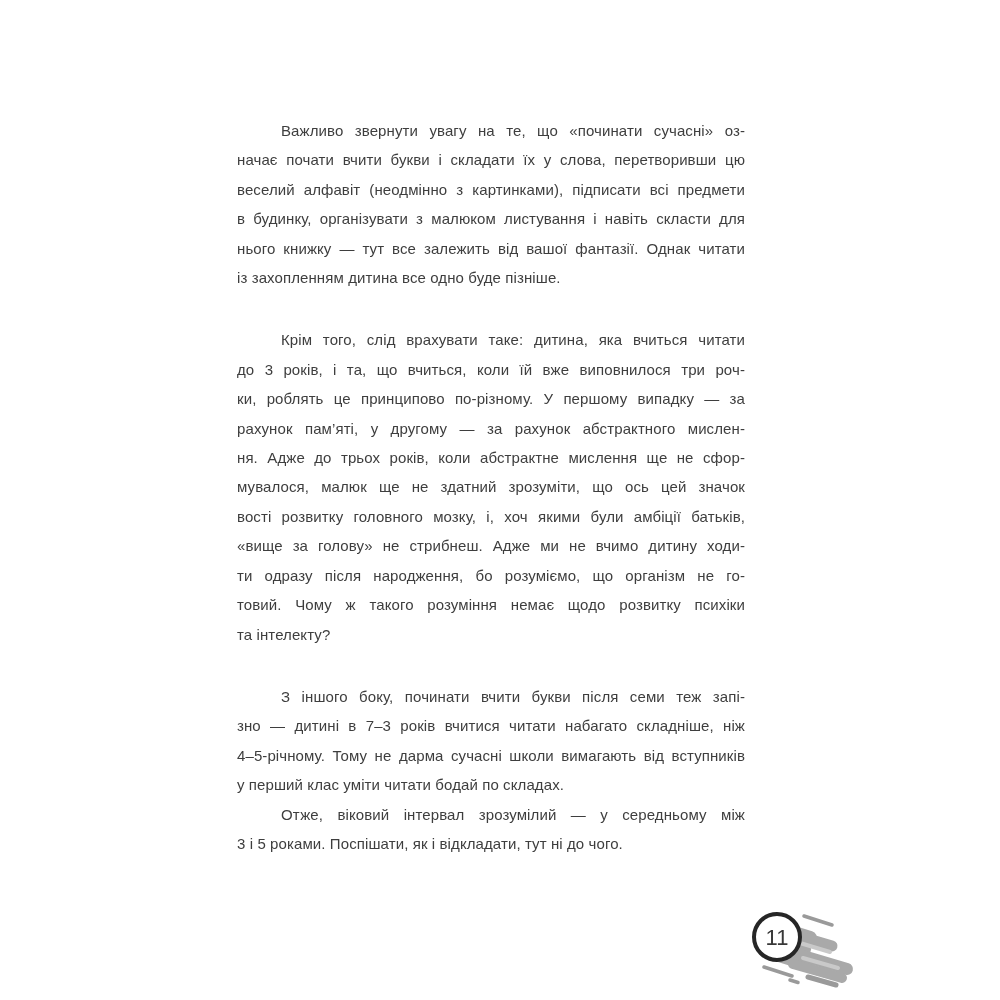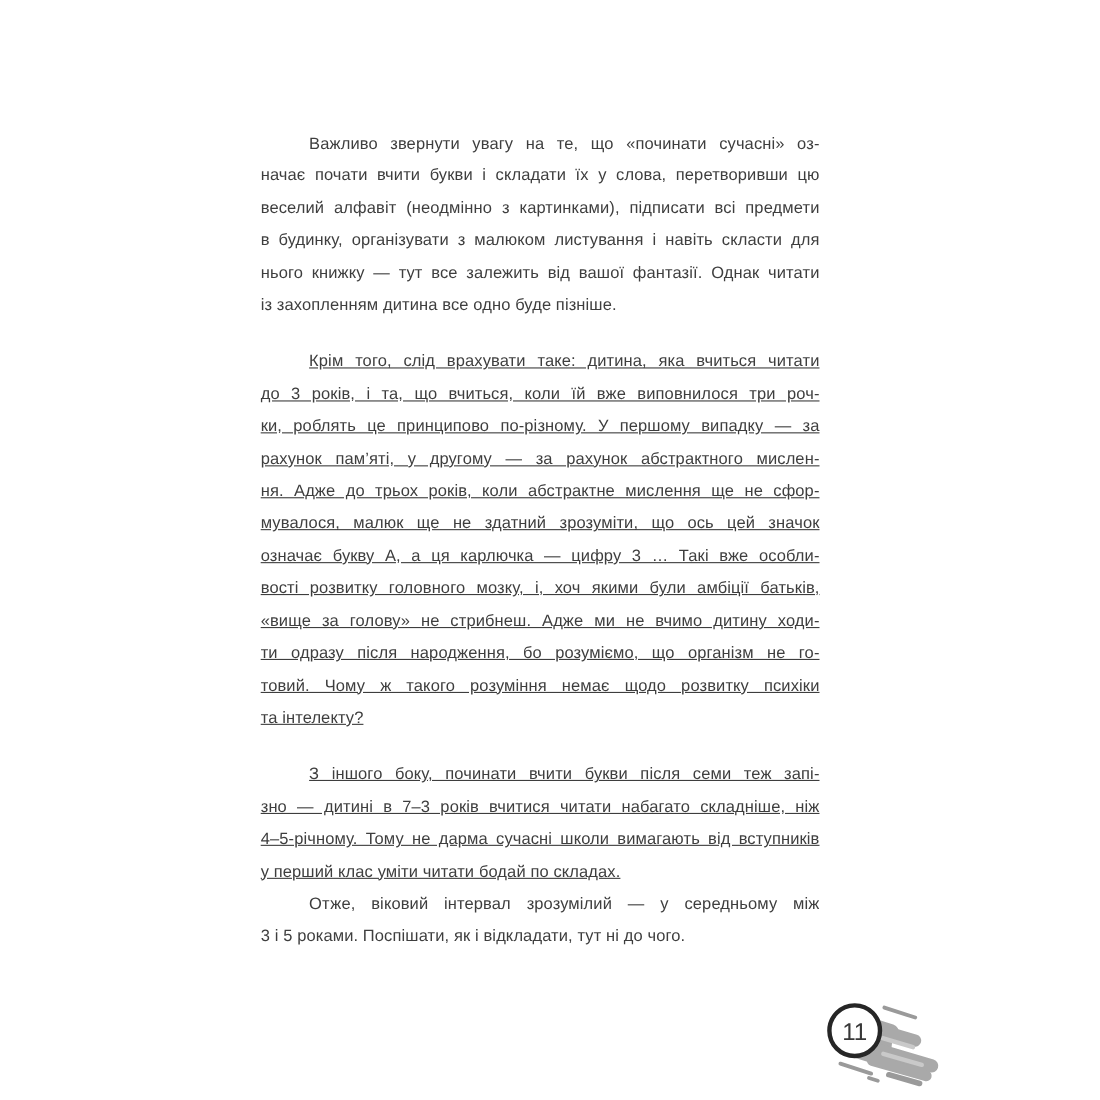--- a/index.html
+++ b/index.html
@@ -24,21 +24,21 @@
   }
   .text-block {
     position: absolute;
     left: 237px; top: 116px;
     width: 508px;
     font-size: 15px;
     line-height: 29.4px;
     color: var(--text);
     letter-spacing: 0.1px;
   }
-  .paragraph.gap { margin-top: 22px; text-decoration: underline; }
+  .paragraph.gap { margin-top: 33px; }
   .line {
     text-align: justify;
     text-align-last: justify;
     white-space: normal;
   }
   .line.indent { padding-left: 44px; }
   .line.end { text-align-last: left; }
   .page-number-ornament {
     position: absolute;
     left: 748px; top: 906px;
@@ -66,21 +66,20 @@
         <div class="line">нього книжку — тут все залежить від вашої фантазії. Однак читати</div>
         <div class="line end">із захопленням дитина все одно буде пізніше.</div>
       </div>
       <div class="paragraph gap">
         <div class="line indent">Крім того, слід врахувати таке: дитина, яка вчиться читати</div>
         <div class="line">до 3 років, і та, що вчиться, коли їй вже виповнилося три роч-</div>
         <div class="line">ки, роблять це принципово по-різному. У першому випадку — за</div>
         <div class="line">рахунок пам’яті, у другому — за рахунок абстрактного мислен-</div>
         <div class="line">ня. Адже до трьох років, коли абстрактне мислення ще не сфор-</div>
         <div class="line">мувалося, малюк ще не здатний зрозуміти, що ось цей значок</div>
-        <div class="line">означає букву А, а ця карлючка — цифру 3 … Такі вже особли-</div>
         <div class="line">вості розвитку головного мозку, і, хоч якими були амбіції батьків,</div>
         <div class="line">«вище за голову» не стрибнеш. Адже ми не вчимо дитину ходи-</div>
         <div class="line">ти одразу після народження, бо розуміємо, що організм не го-</div>
         <div class="line">товий. Чому ж такого розуміння немає щодо розвитку психіки</div>
         <div class="line end">та інтелекту?</div>
       </div>
       <div class="paragraph gap">
         <div class="line indent">З іншого боку, починати вчити букви після семи теж запі-</div>
         <div class="line">зно — дитині в 7–3 років вчитися читати набагато складніше, ніж</div>
         <div class="line">4–5-річному. Тому не дарма сучасні школи вимагають від вступників</div>

